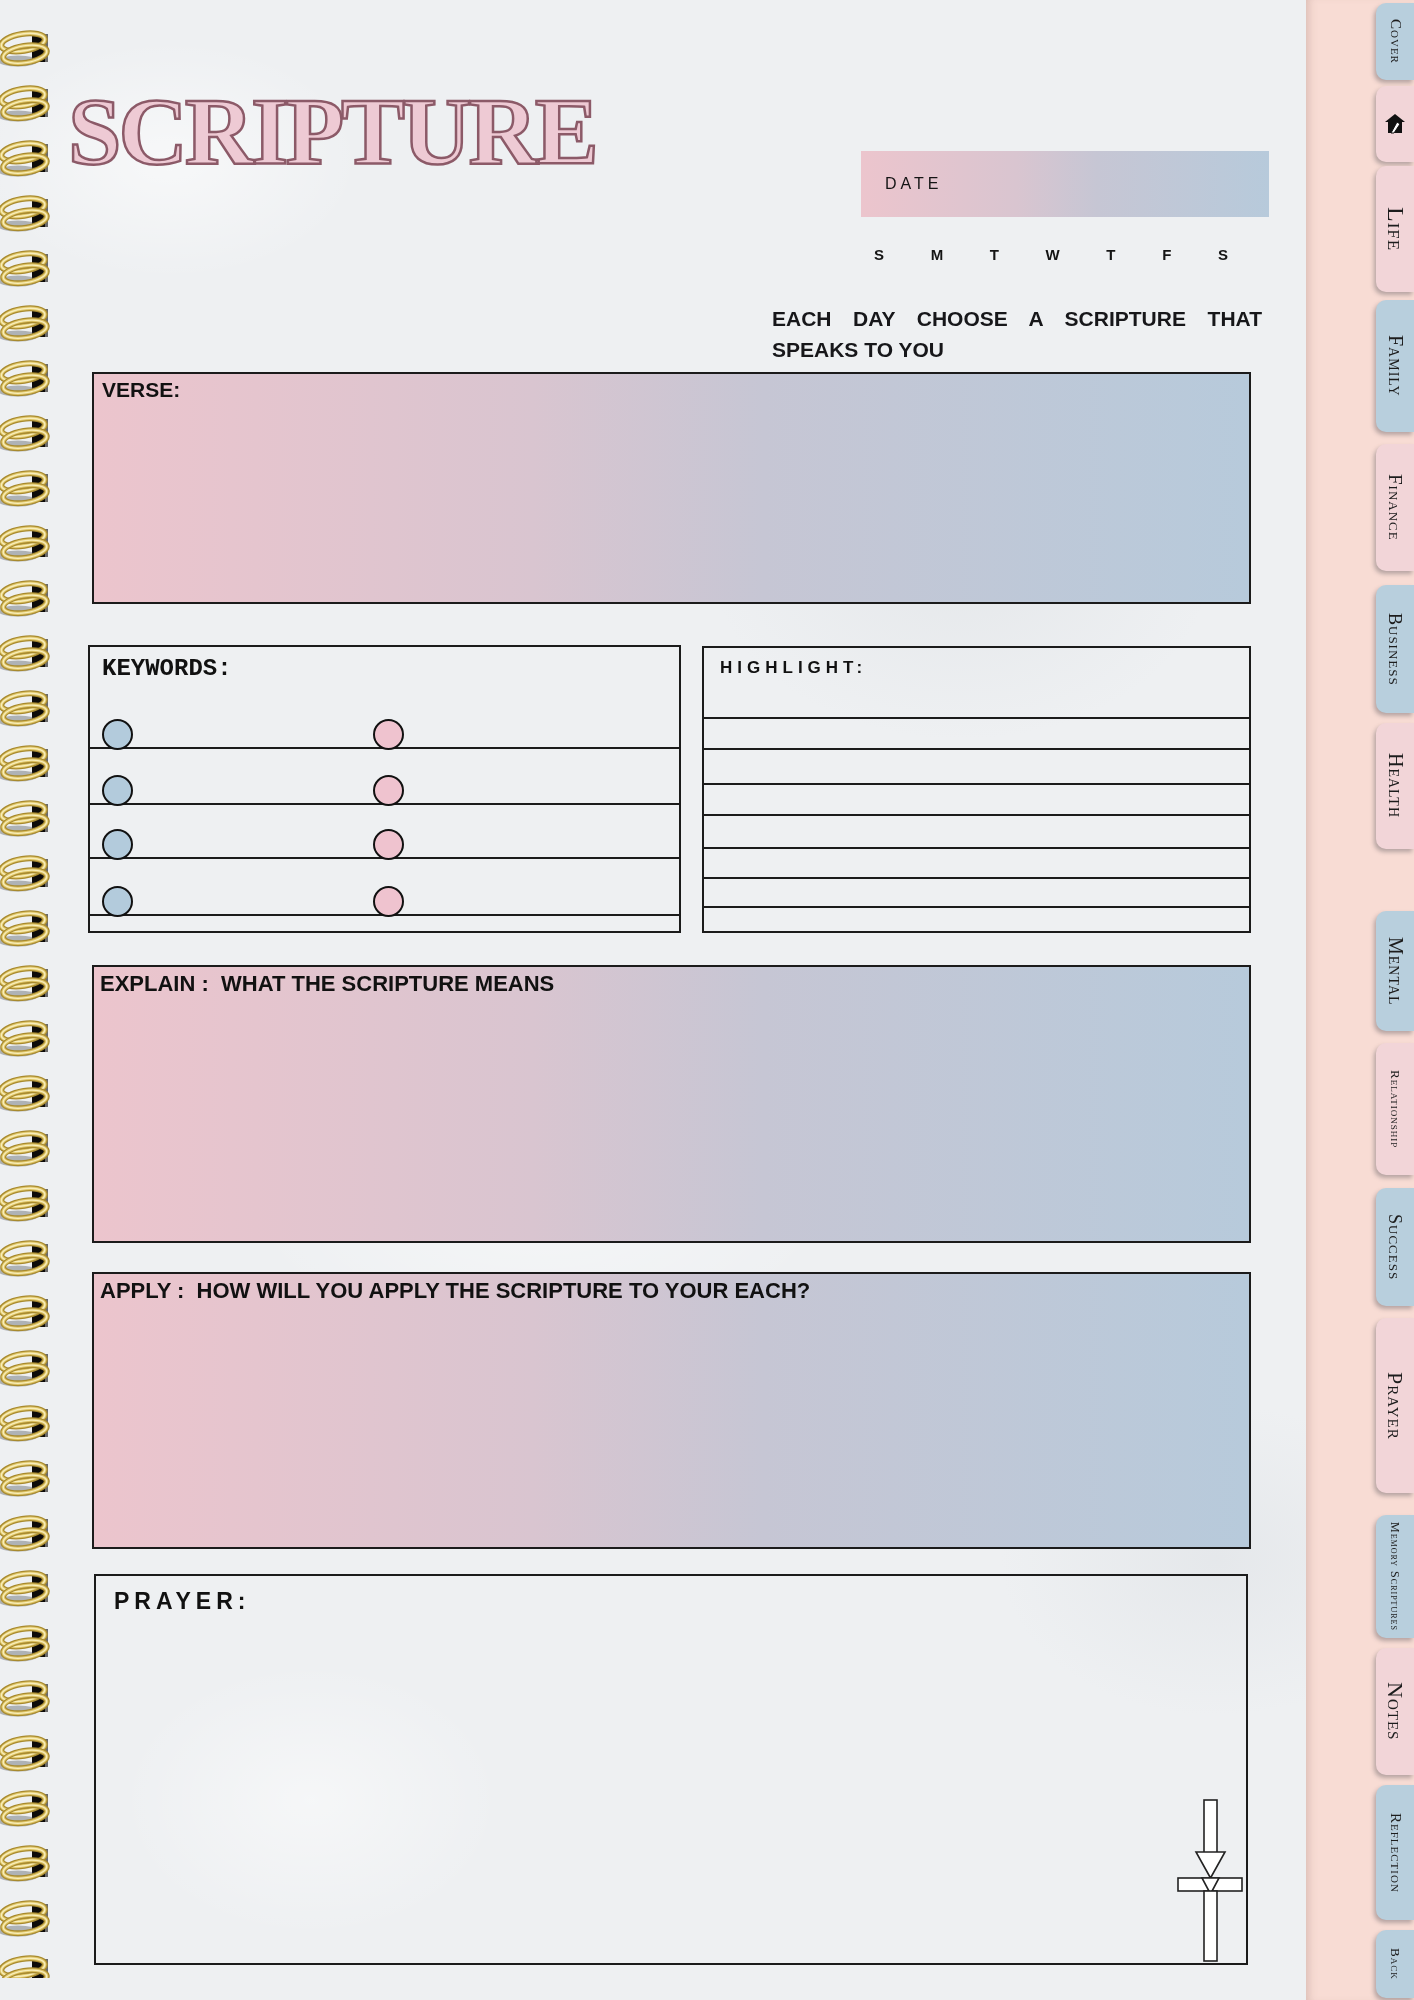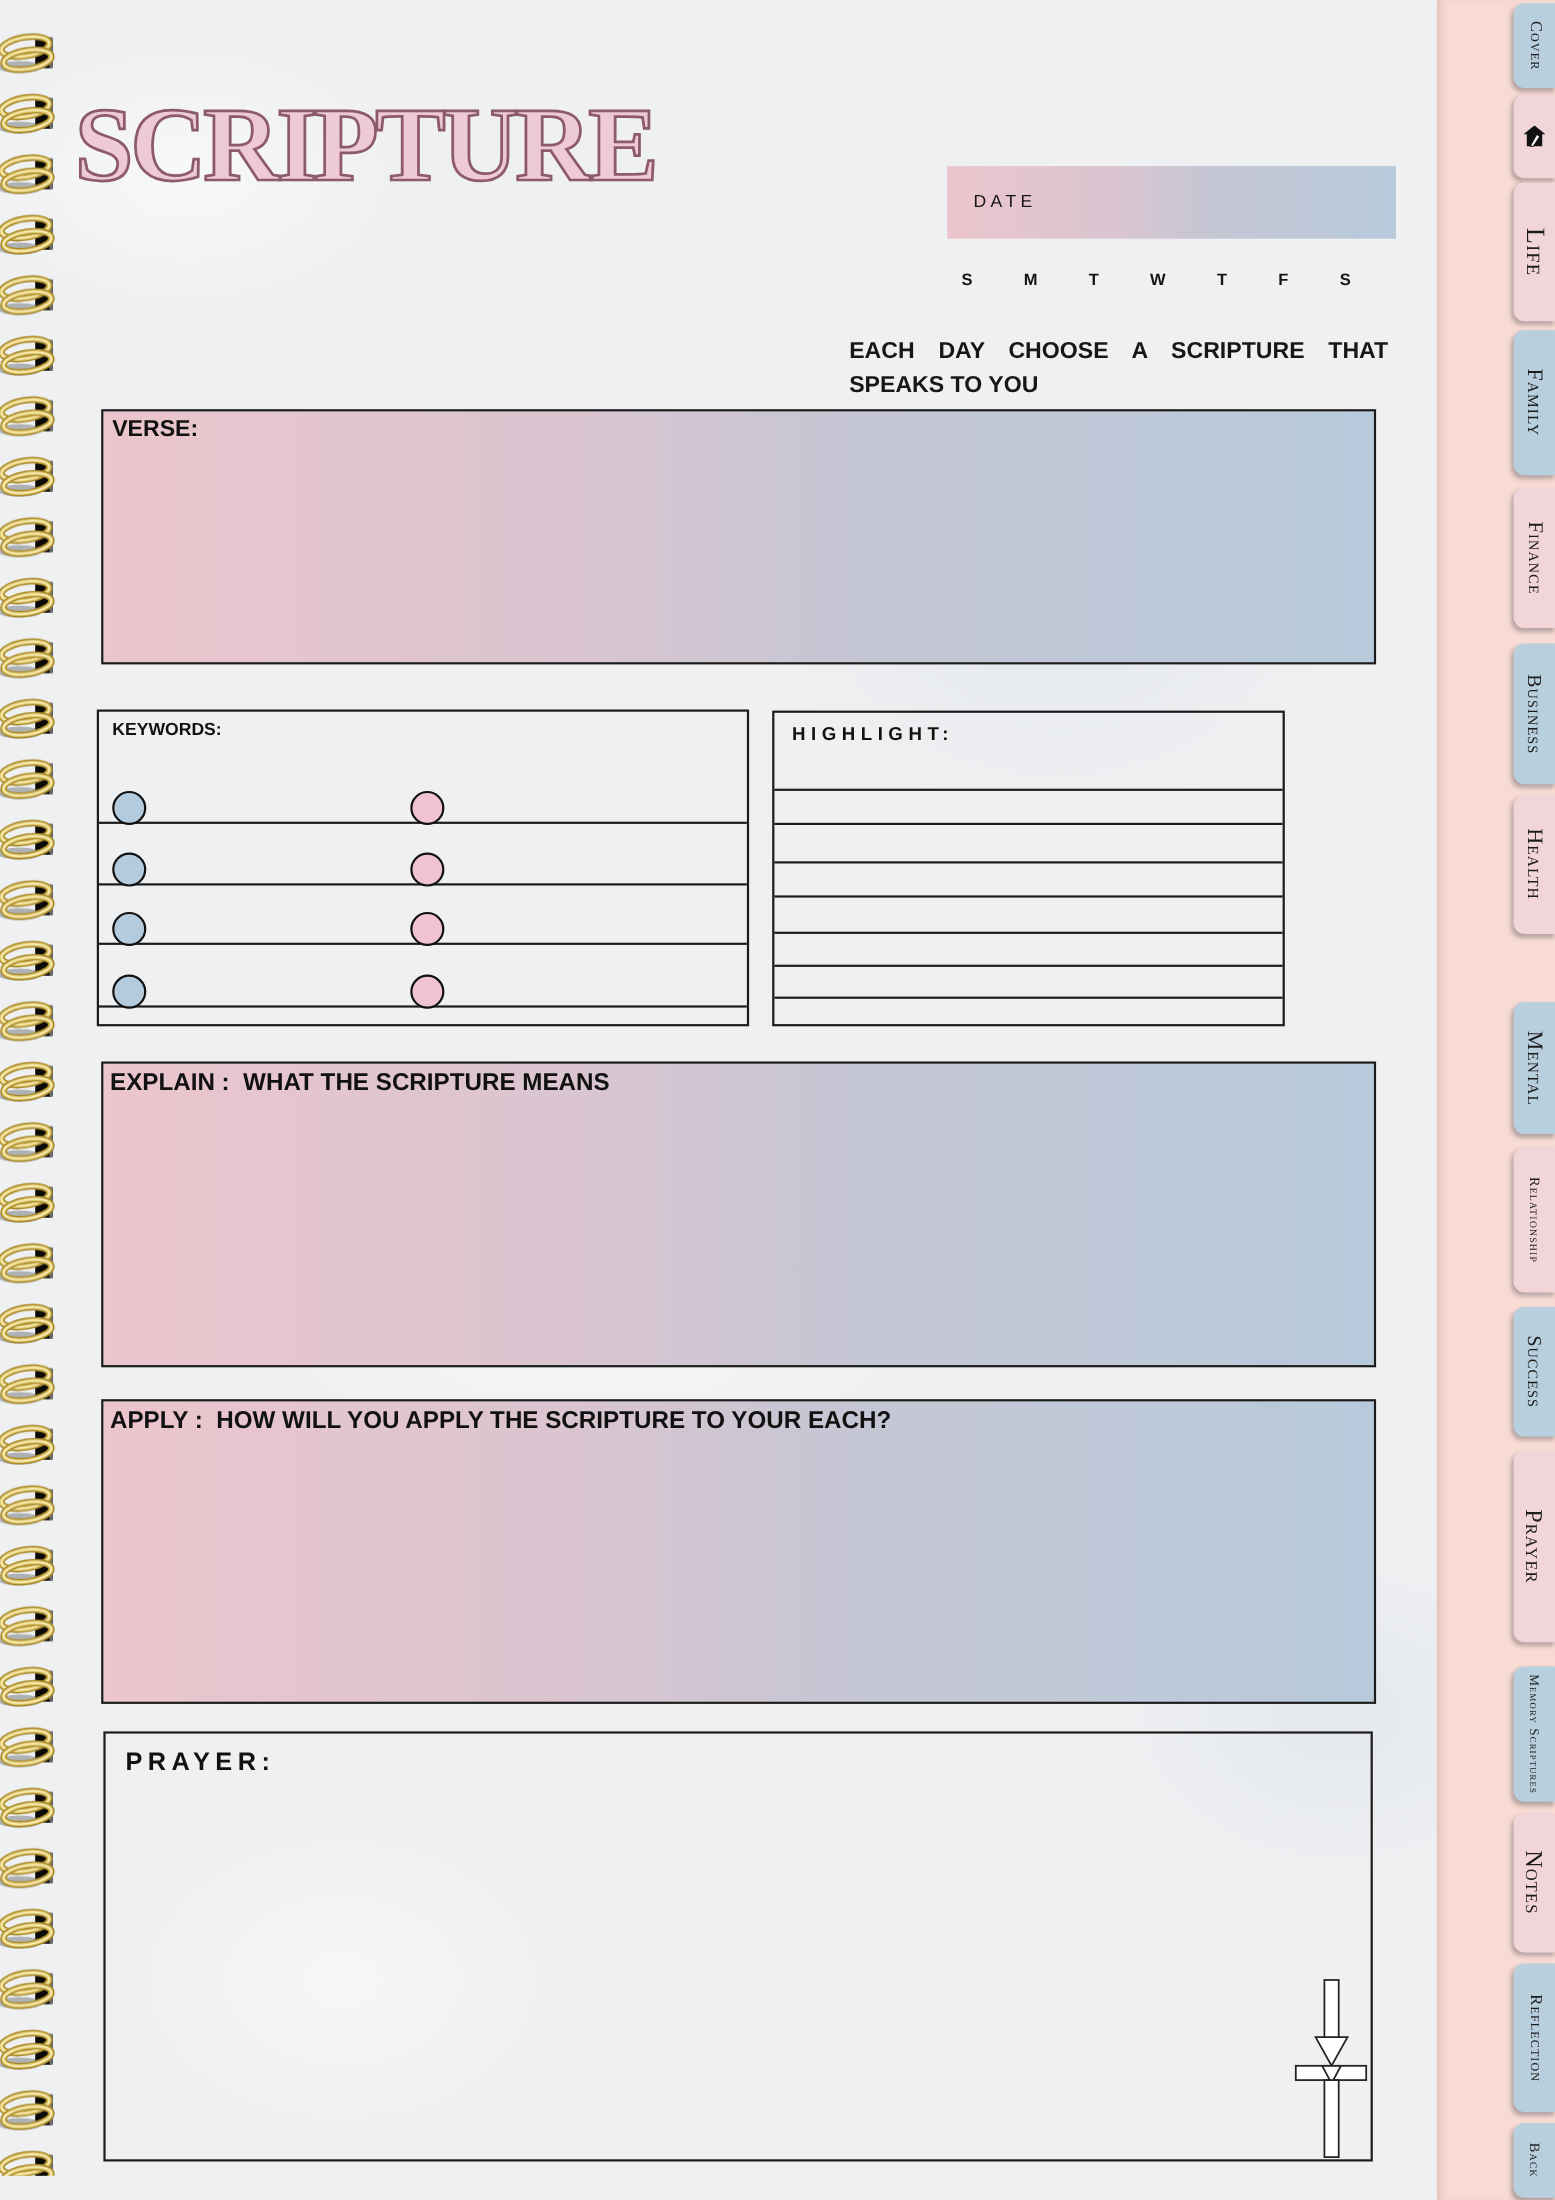--- a/index.html
+++ b/index.html
@@ -37,22 +37,22 @@
   #days-row span{font-size:15px;font-weight:600;color:#141414;}
   #instruction{left:772px;top:303px;width:490px;font-size:21px;font-weight:600;
     line-height:31px;color:#17171a;}
   #instruction .l1{text-align:justify;text-align-last:justify;}
   
   .box{box-sizing:border-box;border:2px solid #1b1b1b;}
   .box-label{font-weight:700;color:#111;white-space:pre;}
   #verse-box{left:92px;top:372px;width:1159px;height:232px;}
   #verse-box .box-label{margin:4px 0 15px 8px;font-size:21px;display:inline-block;}
   #keywords-box{left:88px;top:645px;width:593px;height:288px;}
-  #keywords-box .box-label{margin:8px 0 0 12px;font-size:16px;display:inline-block;}
-  #highlight-box{left:702px;top:646px;width:466px;height:287px;}
+  #keywords-box .box-label{margin:8px 0 0 12px;font-size:24px;display:inline-block;font-family:Liberation Mono, monospace;}
+  #highlight-box{left:702px;top:646px;width:549px;height:287px;}
   #highlight-box .box-label{margin:10px 0 0 16px;font-size:17px;letter-spacing:5px;display:inline-block;}
   #explain-box{left:92px;top:965px;width:1159px;height:278px;}
   #apply-box{left:92px;top:1272px;width:1159px;height:277px;}
   #explain-box .box-label,#apply-box .box-label{margin:4px 0 0 6px;font-size:22px;display:inline-block;}
   #prayer-box{left:94px;top:1574px;width:1154px;height:391px;background:transparent;}
   #prayer-box .box-label{margin:12px 0 0 18px;font-size:23px;font-weight:600;letter-spacing:5px;display:inline-block;}
   .hline{position:absolute;left:0;width:100%;height:0;border-top:2px solid #1b1b1b;}
   .bullet{position:absolute;width:31px;height:31px;border:2px solid #111;border-radius:50%;box-sizing:border-box;}
   .bullet.blue{background:#b3cbdc;}
   .bullet.pink{background:#efc3cf;}

